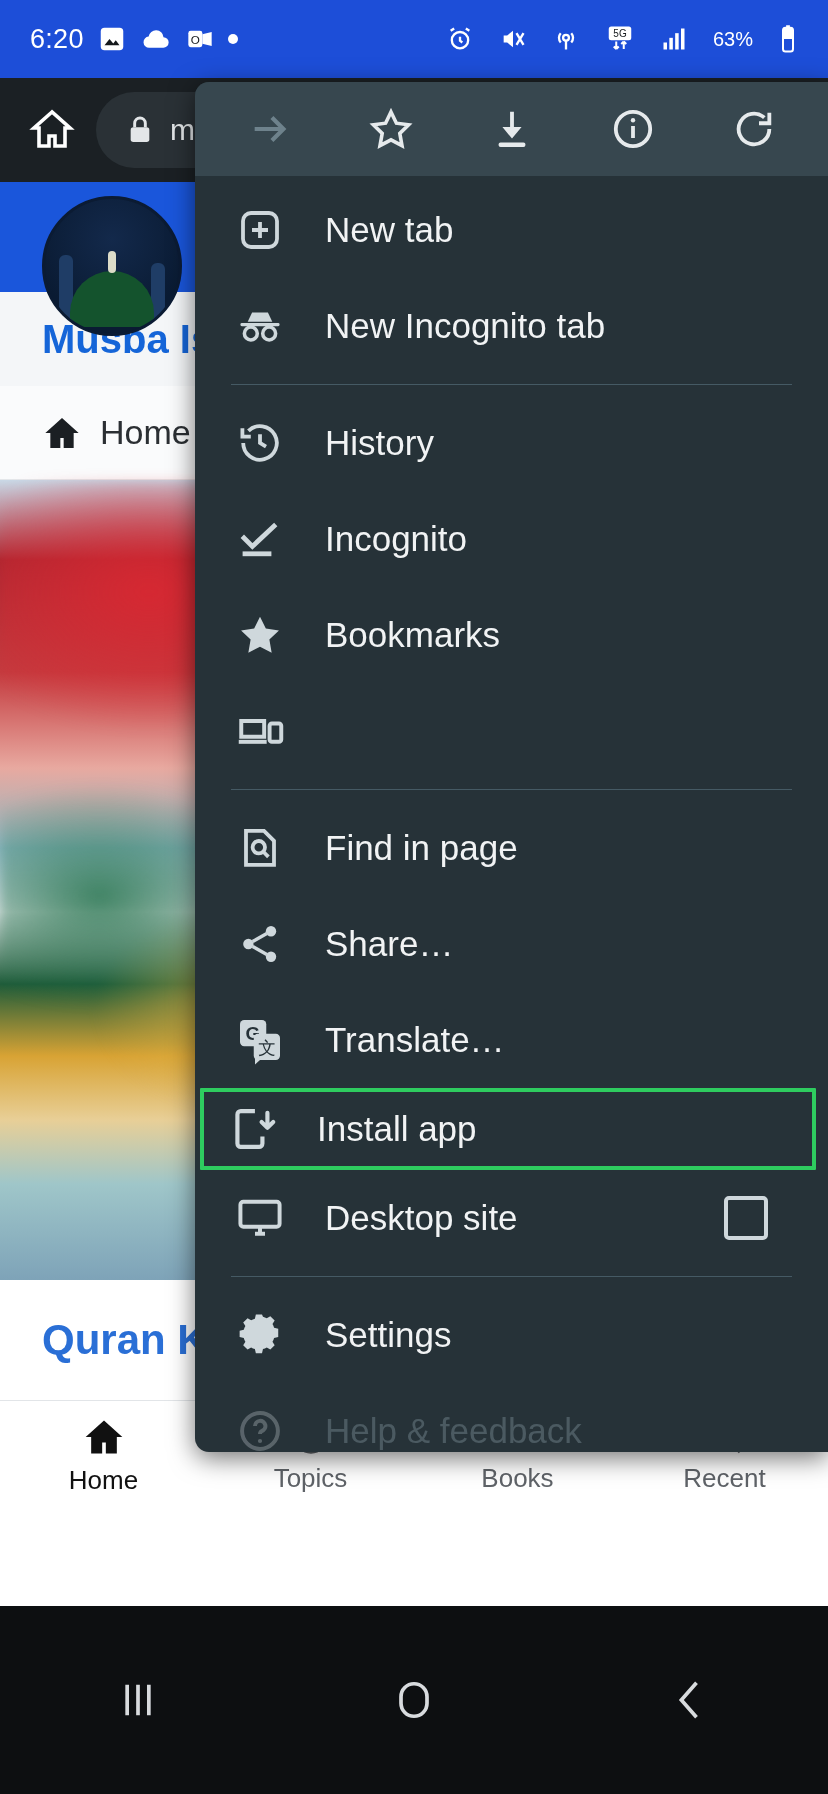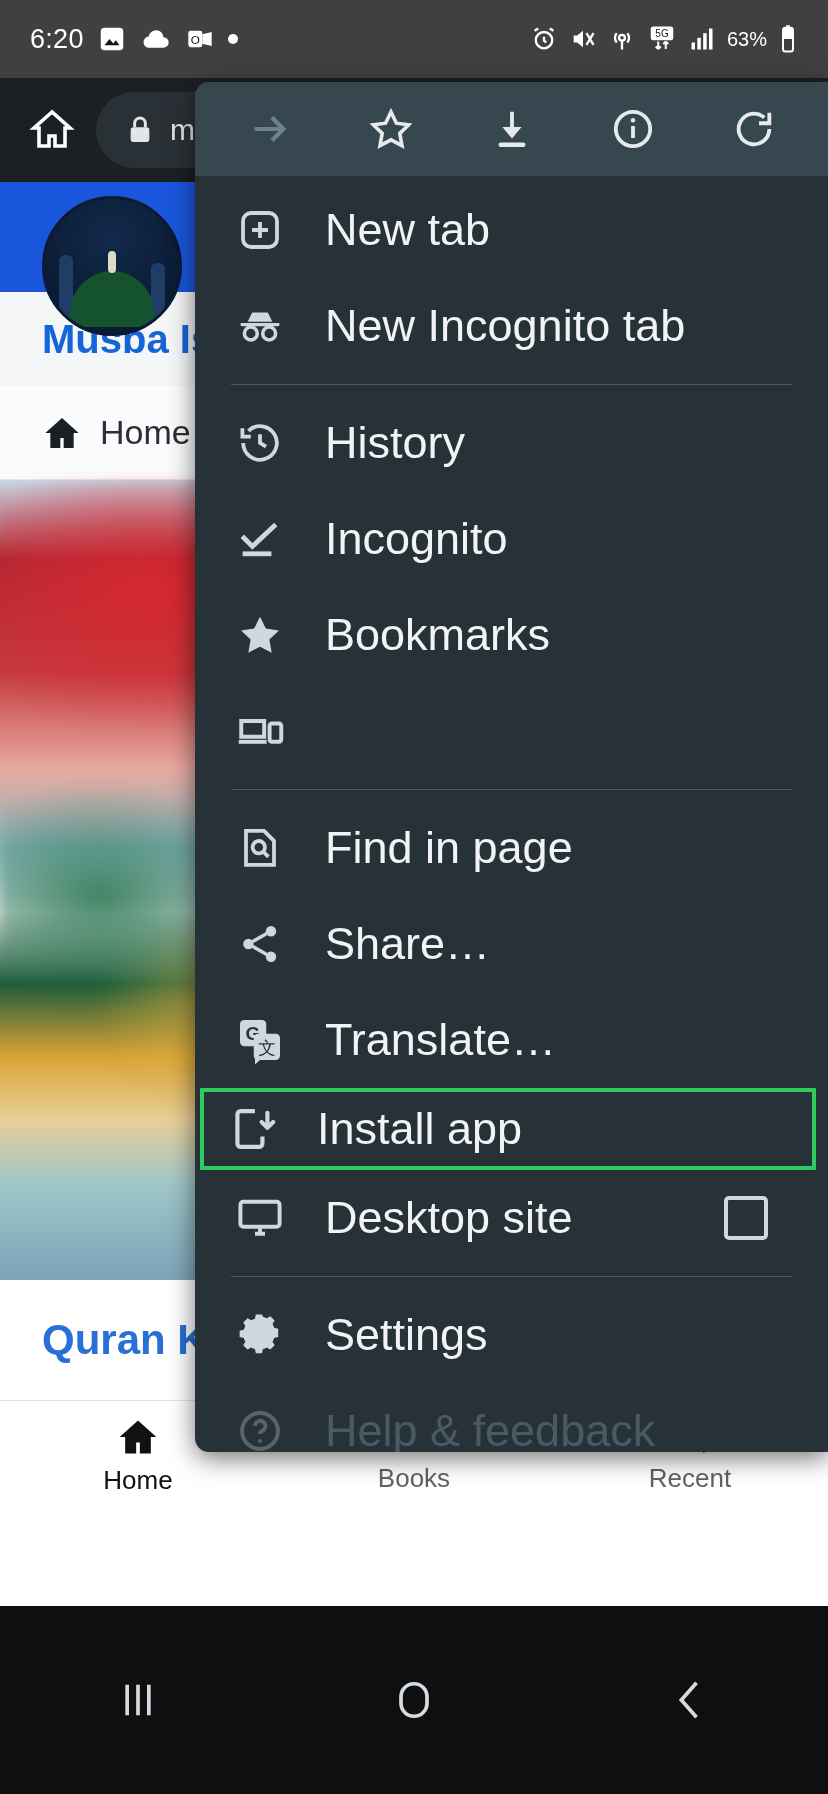--- a/index.html
+++ b/index.html
@@ -7,26 +7,26 @@
   body {
     font-family: "Liberation Sans", sans-serif;
     background:#15191c;
     position:relative;
     overflow:hidden;
   }
 
   
   #status-bar{
     position:absolute; left:0; top:0; width:828px; height:78px;
-    background:#404040; color:#fff;
+    background:#1d4ed8; color:#fff;
     display:flex; align-items:center; justify-content:space-between;
     padding:0 30px;
   }
   .sb-left{ display:flex; align-items:center; gap:13px; }
-  .sb-right{ display:flex; align-items:center; gap:11px; }
+  .sb-right{ display:flex; align-items:center; gap:25px; }
   .sb-time{ font-size:27px; letter-spacing:.3px; }
   .sb-ico{ display:inline-flex; align-items:center; justify-content:center; }
   .sb-batt-text{ font-size:20px; }
   .dot-ico{ width:10px;height:10px;border-radius:50%;background:#fff; display:inline-block;}
 
   
   #browser-toolbar{
     position:absolute; left:0; top:78px; width:828px; height:104px;
     background:#1b2024;
     display:flex; align-items:center; padding:0 20px; gap:12px;
@@ -131,21 +131,21 @@
   #menu-list{ padding-top:6px; }
   .menu-row{
     display:flex; align-items:center; height:96px; padding-left:36px; position:relative;
   }
   .menu-icon{
     width:58px; min-width:58px; height:58px;
     display:flex; align-items:center; justify-content:center;
     color:#cfd8dc;
   }
   .menu-label{
-    margin-left:36px; color:#f1f3f4; font-size:45px; white-space:nowrap;text-align:center;
+    margin-left:36px; color:#f1f3f4; font-size:35px; white-space:nowrap;text-align:center;
   }
   .menu-sep{
     height:1px; background:#455a64; margin:10px 36px 10px 36px;
   }
   .menu-row.highlighted{
     border:4px solid #2ecc5f;
     margin:0 0 0 5px;
     width:692px;
     max-width:calc(100% - 17px);
     border-radius:1px;
@@ -198,20 +198,28 @@
       <span>
         <svg width="44" height="44" viewBox="0 0 24 24" fill="#111">
             <path d="M12 3 2 12h3v9h6v-6h2v6h6v-9h3z"></path>
           </svg>
       </span>
       <span>Home</span>
     </div>
     <div class="tab-item">
       <span>
         <svg width="40" height="40" viewBox="0 0 24 24" fill="none" stroke="#5f6368" stroke-width="2">
+            <circle cx="12" cy="12" r="9"></circle>
+          </svg>
+      </span>
+      <span>Topics</span>
+    </div>
+    <div class="tab-item">
+      <span>
+        <svg width="40" height="40" viewBox="0 0 24 24" fill="none" stroke="#5f6368" stroke-width="2">
             <path d="M4 5h7v14H4zM13 5h7v14h-7z"></path>
           </svg>
       </span>
       <span>Books</span>
     </div>
     <div class="tab-item">
       <span>
         <svg width="40" height="40" viewBox="0 0 24 24" fill="none" stroke="#5f6368" stroke-width="2">
             <circle cx="11" cy="11" r="7"></circle>
             <path d="m16 16 5 5"></path>

